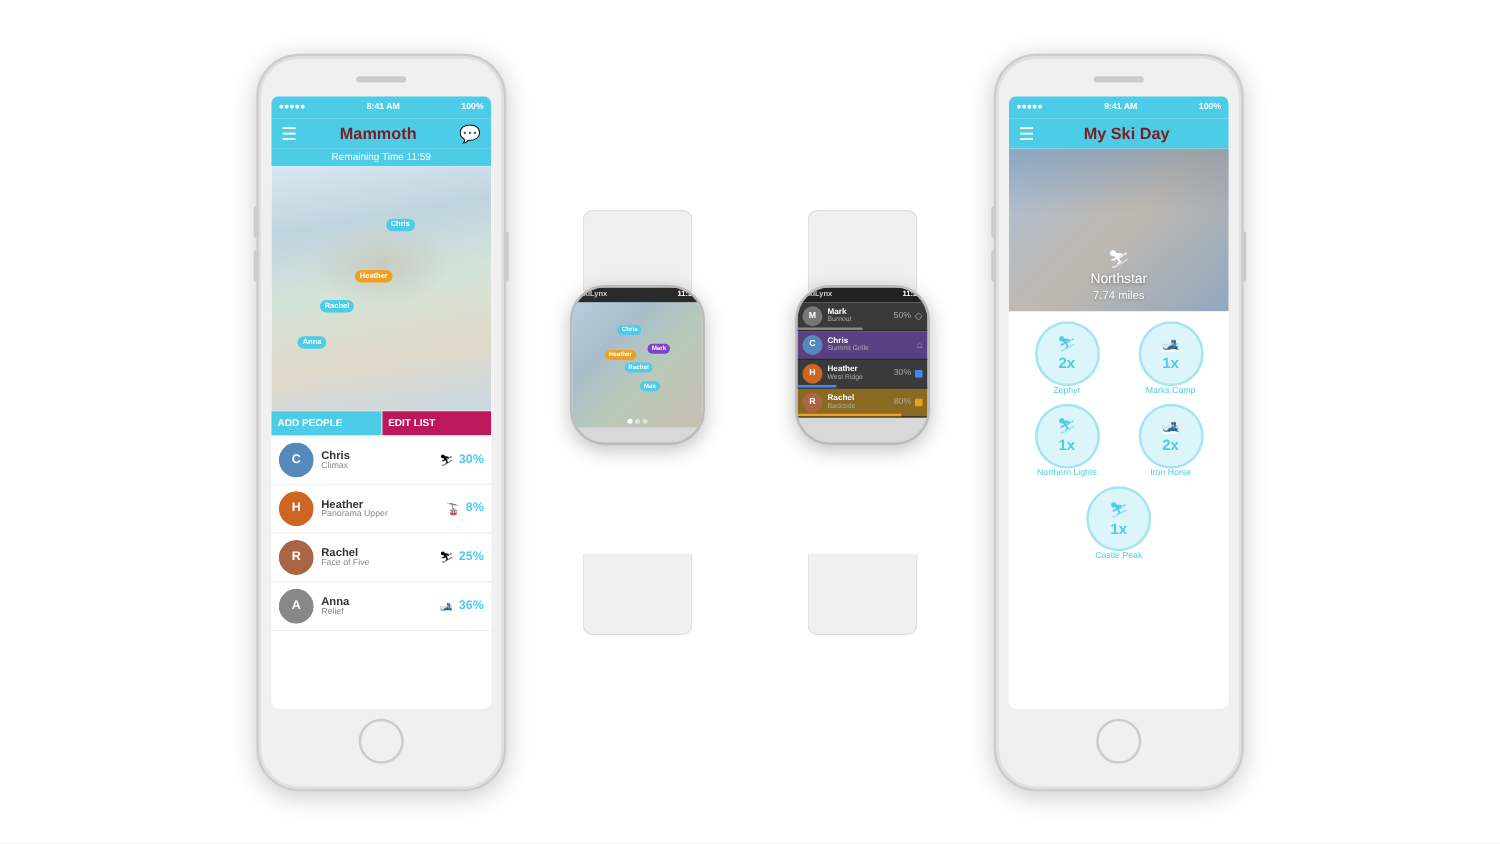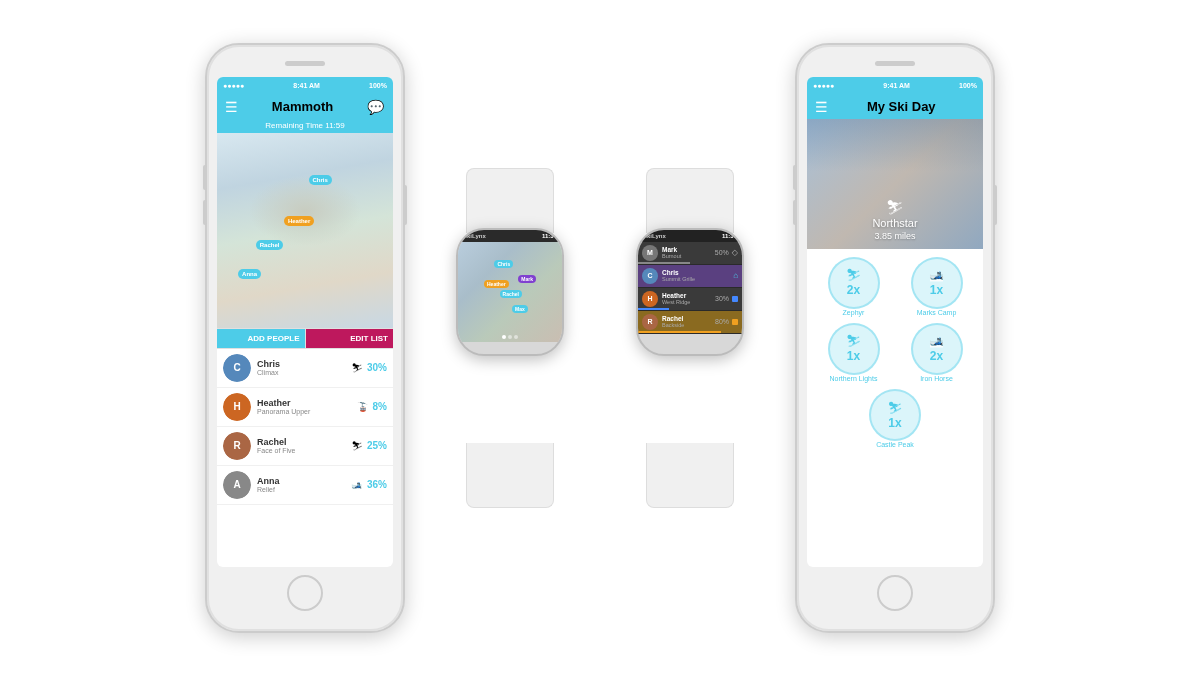--- a/index.html
+++ b/index.html
@@ -110,21 +110,21 @@
     }
     .iphone-header {
       background: #4dcce8;
       width: 100%;
       padding: 4px 8px;
       display: flex;
       align-items: center;
       justify-content: space-between;
     }
     .iphone-header-title {
-      color: #000000;
+      color: #7f1d1d;
       font-size: 13px;
       font-weight: 600;
       flex: 1;
       text-align: center;
     }
     .header-icon {
       color: white;
       font-size: 14px;
     }
     .remaining-time {
@@ -174,21 +174,21 @@
 
     .btn-row {
       display: flex;
       gap: 0;
       border-top: 1px solid #e0e0e0;
       border-bottom: 1px solid #e0e0e0;
     }
     .btn-add, .btn-edit {
       flex: 1;
       padding: 5px;
-      text-align: right;
+      text-align: left;
       font-size: 8px;
       font-weight: 700;
       color: white;
       cursor: pointer;
     }
     .btn-add { background: #4dcce8; border-right: 1px solid #e0e0e0; }
     .btn-edit { background: #be185d; }
 
     .person-list {
       flex: 1;
@@ -627,21 +627,21 @@
       <div class="iphone-header">
         <span class="header-icon">☰</span>
         <span class="iphone-header-title">My Ski Day</span>
         <span class="header-icon"></span>
       </div>
 
       <div class="ski-day-photo">
         <div class="ski-day-photo-bg"></div>
         <span class="skier-icon">⛷</span>
         <div class="northstar-label">Northstar</div>
-        <div class="miles-label">3.85 miles</div>
+        <div class="miles-label">7.74 miles</div>
       </div>
 
       <div class="runs-grid">
         <div class="run-circle">
           <div class="run-bubble">
             <span class="run-icon">⛷</span>
             <span class="run-count">2x</span>
           </div>
           <span class="run-name">Zephyr</span>
         </div>

